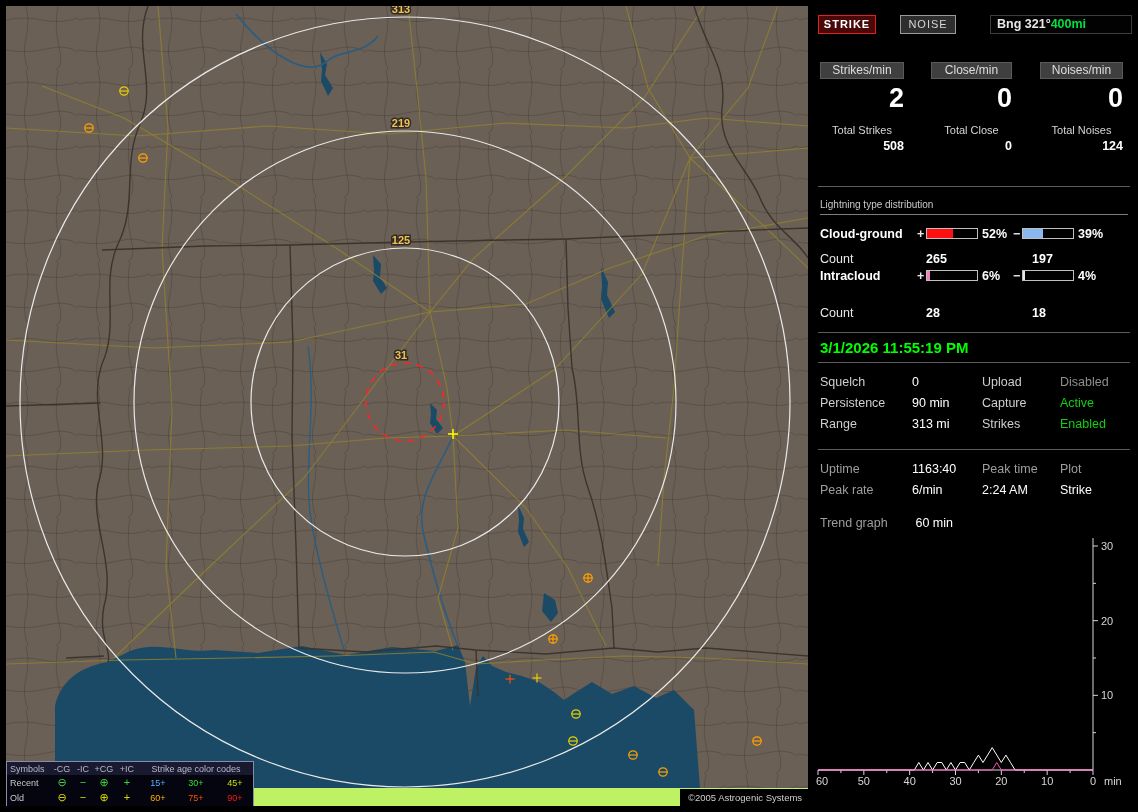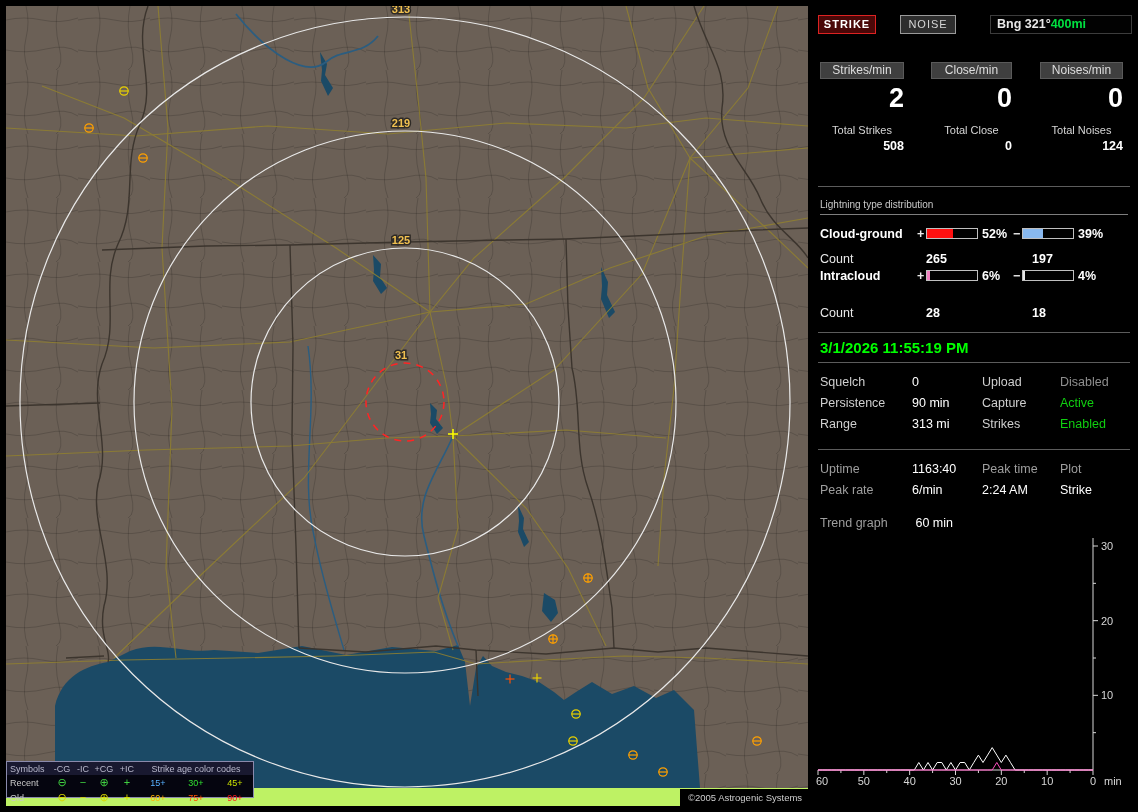--- a/index.html
+++ b/index.html
@@ -4,21 +4,21 @@
 <style>
   *{margin:0;padding:0;box-sizing:border-box}
   html,body{width:1138px;height:812px;background:#000;font-family:"Liberation Sans",sans-serif;overflow:hidden}
   #app{position:relative;width:1138px;height:812px;background:#000}
 
   
   #map{position:absolute;left:6px;top:6px;width:802px;height:800px;background:#bef264;overflow:hidden}
   #map svg{display:block}
   .ring-label{font-size:11px;font-weight:bold;paint-order:stroke;stroke:#2e2a26;stroke-width:3px}
 
-  #legend{position:absolute;left:0;top:755px;width:248px;height:37px;background:#05050f;border:1px solid #8a8aac;color:#c8c8c8;font-size:9px}
+  #legend{position:absolute;left:0;top:755px;width:248px;height:50px;background:#05050f;border:1px solid #8a8aac;color:#c8c8c8;font-size:9px}
   .lg-row{display:grid;align-items:center}
   .lg-head{grid-template-columns:44px 22px 20px 22px 24px 1fr;height:13px;background:#191930;color:#b9b9cc}
   .lg-body{grid-template-columns:44px 22px 20px 22px 24px 38px 38px 40px;height:15px}
   .lg-row>span:first-child{padding-left:3px}
   .ctr{text-align:center}
   .glyph{font-size:11px;line-height:11px}
 
   #copyright{position:absolute;left:674px;top:783px;width:130px;height:17px;background:#000;color:#cfcfcf;font-size:9.5px;line-height:17px;text-align:center}
 
   

